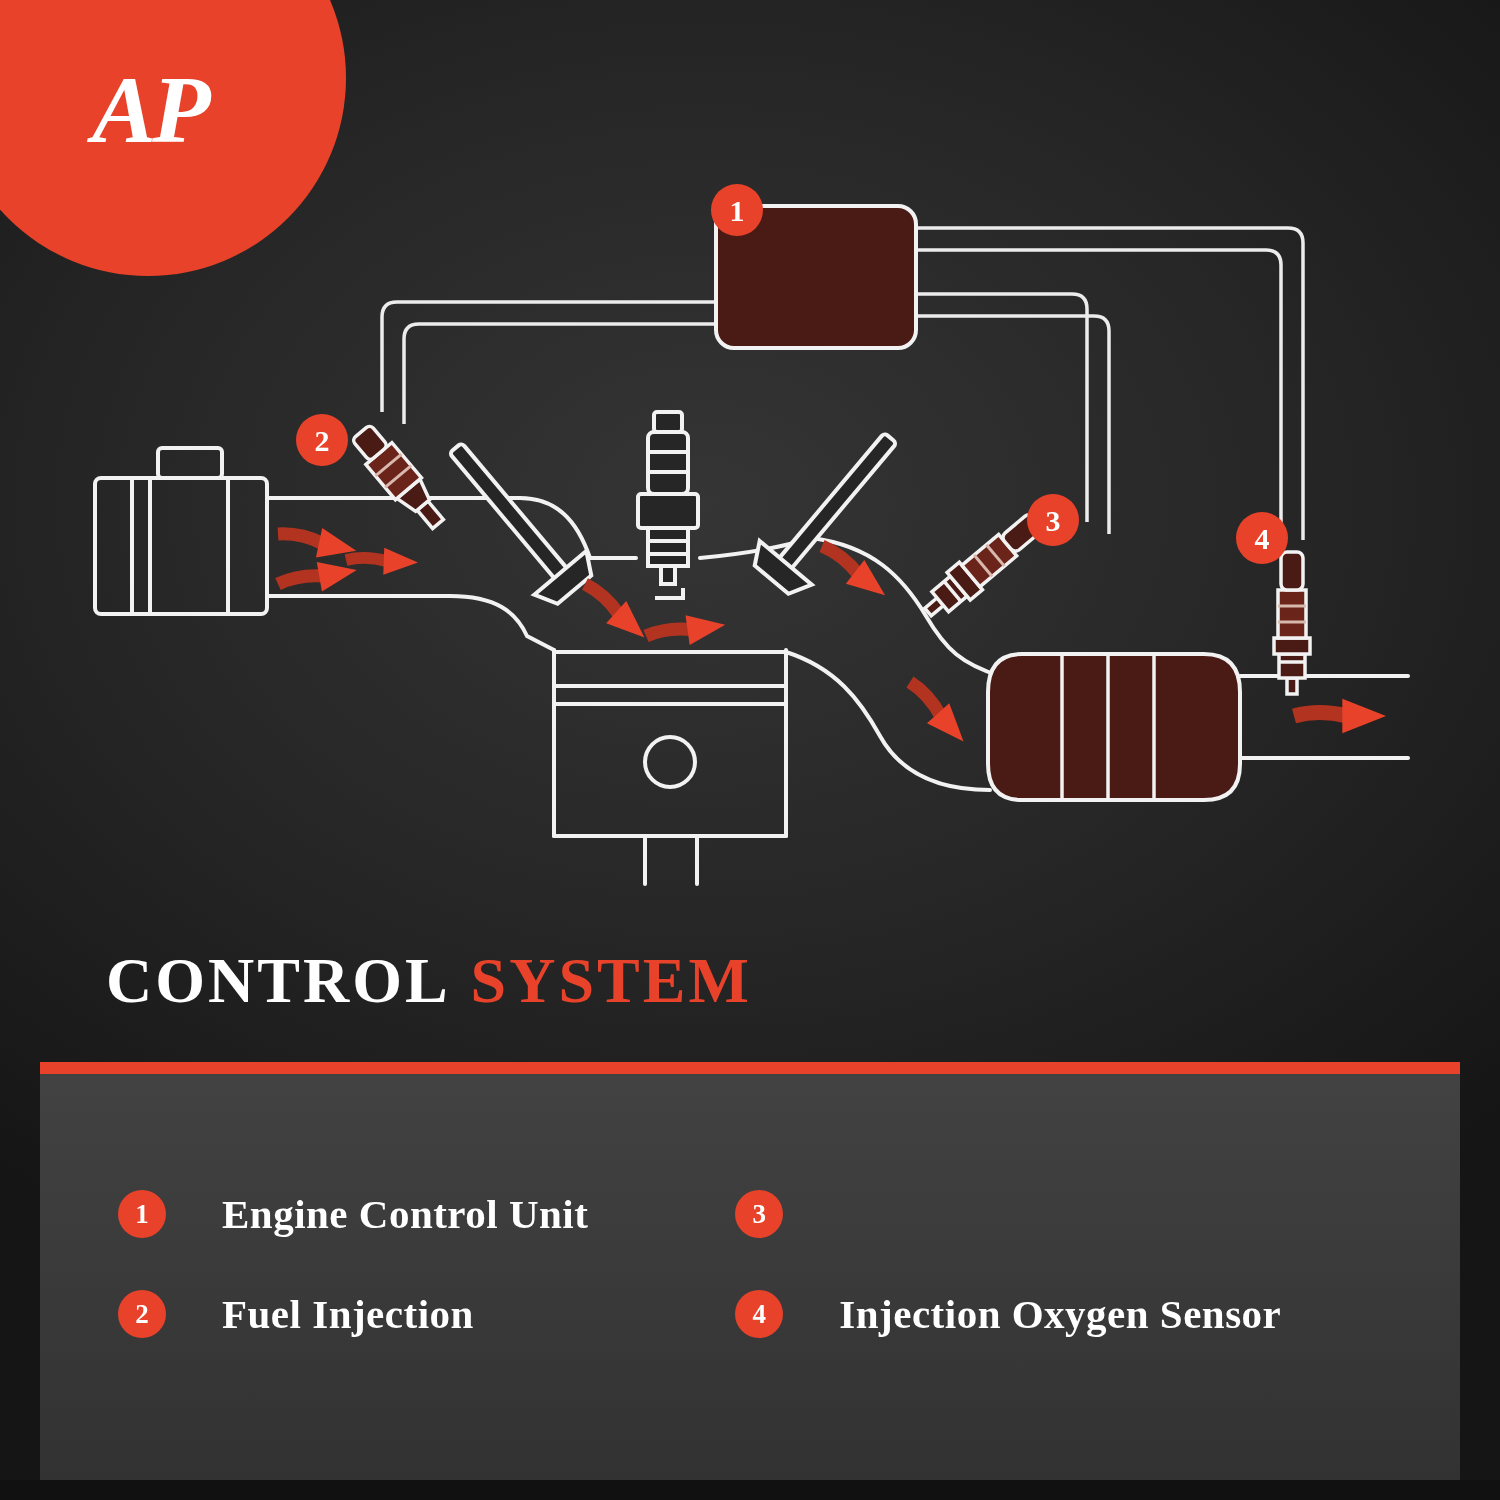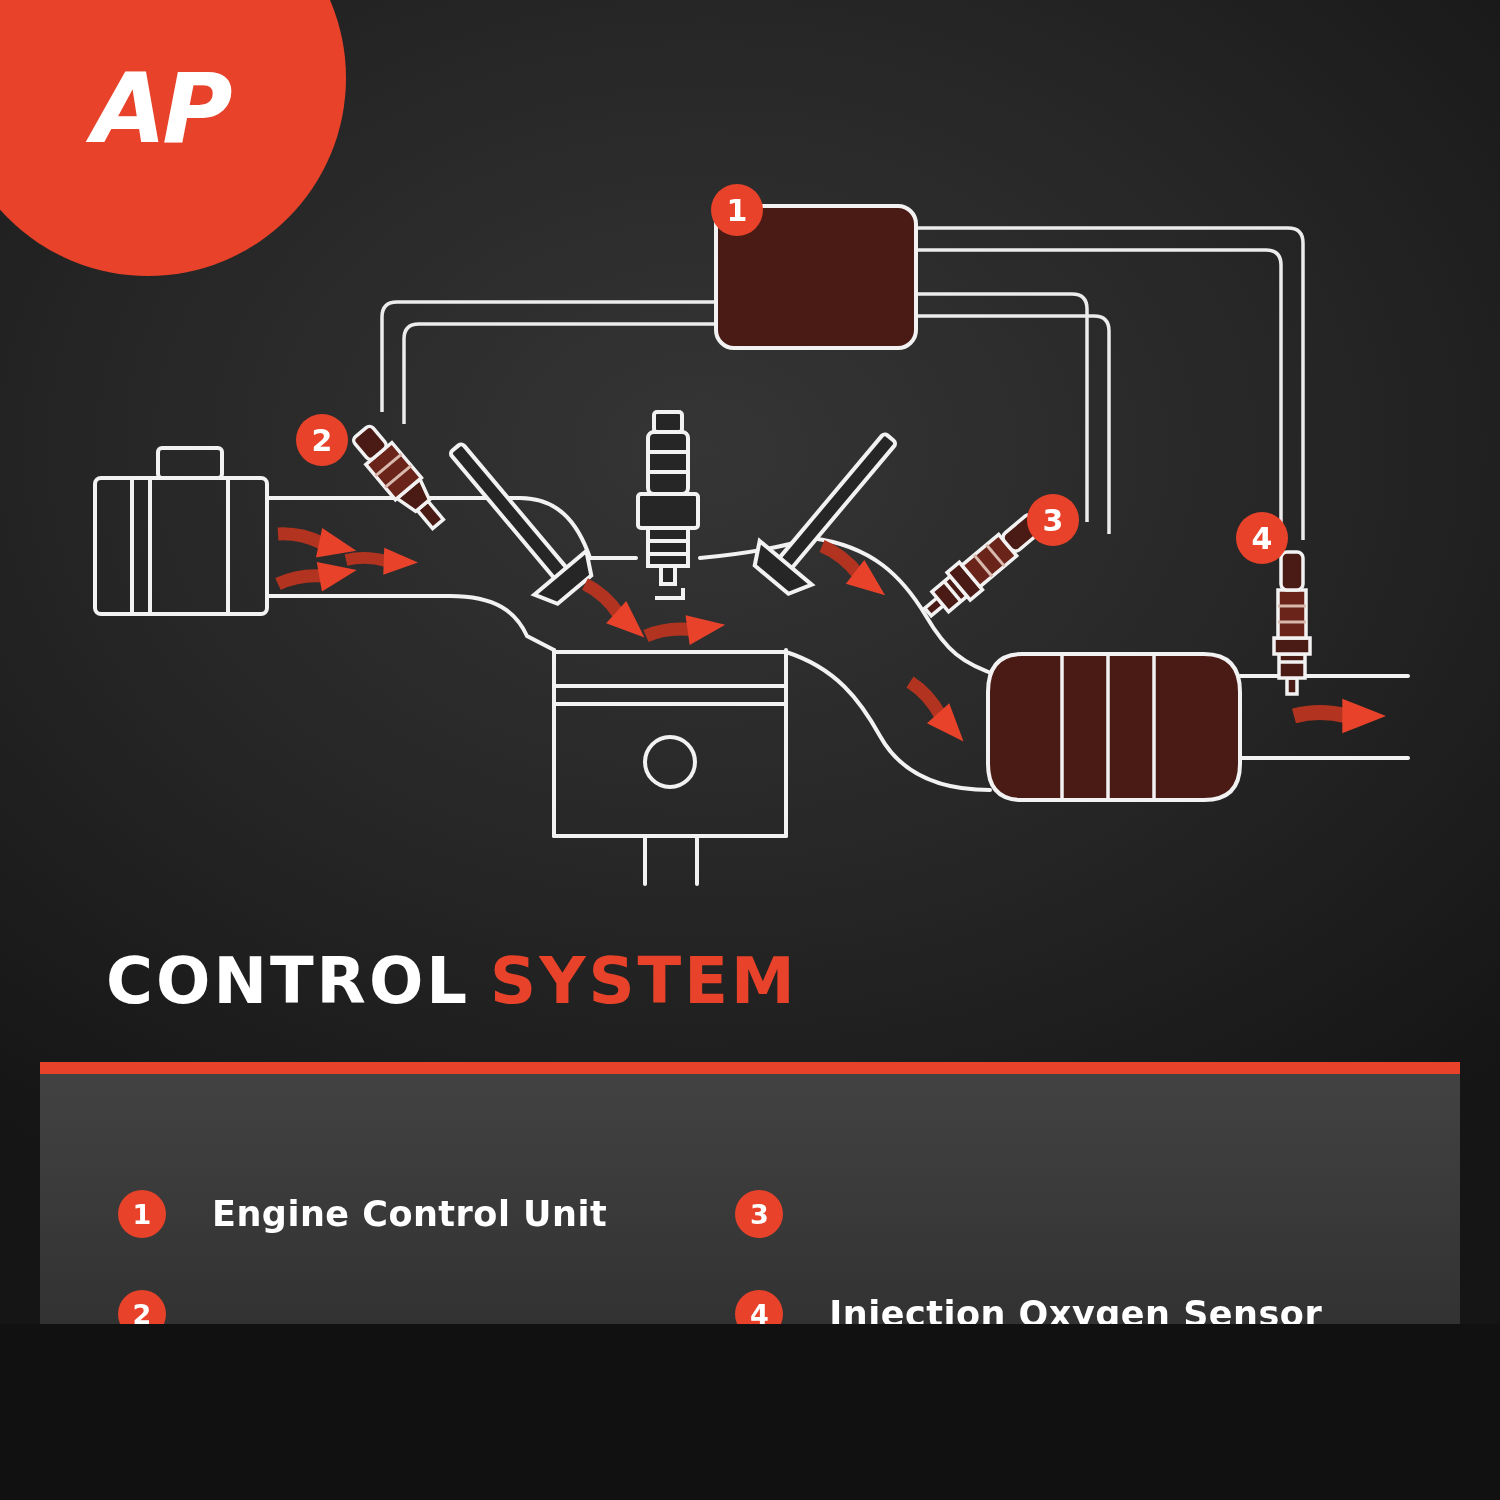--- a/index.html
+++ b/index.html
@@ -1,22 +1,23 @@
 <!DOCTYPE html>
 <html><head>
 <meta charset="utf-8">
 <style>
   * { margin: 0; padding: 0; box-sizing: border-box; }
   html, body { width: 1500px; height: 1500px; background: #111; }
   body { font-family: "DejaVu Sans", "Liberation Sans", sans-serif; }
   .canvas {
     position: relative;
-    width: 1500px; height: 1324px;
+    width: 1500px; height: 1480px;
     overflow: hidden;
     background: radial-gradient(ellipse 1150px 850px at 47% 34%, #353535 0%, #262626 52%, #151515 100%);
+    font-family: Liberation Serif, serif;
   }
   svg.diagram { position: absolute; left: 0; top: 0; }
 
   .title {
     position: absolute; left: 106px; top: 944px;
     font-size: 64px; font-weight: bold; letter-spacing: 3px;
     white-space: nowrap;
   }
   .title-main { color: #ffffff; }
   .title-accent { color: #e8432a; margin-left: 20px; text-align: right; }
@@ -34,21 +35,21 @@
     row-gap: 52px;
     padding: 116px 0 0 78px;
   }
   .legend-item { display: flex; align-items: center; gap: 46px; }
   .badge {
     width: 48px; height: 48px; border-radius: 50%;
     background: #e8432a; color: #fff;
     display: flex; align-items: center; justify-content: center;
     font-size: 27px; font-weight: bold; flex: none;
   }
-  .label { color: #ffffff; font-size: 35px; font-weight: bold; letter-spacing: 0.5px; white-space: nowrap; }
+  .label { color: #ffffff; font-size: 41px; font-weight: bold; letter-spacing: 0.5px; white-space: nowrap; margin-left: 10px; }
 </style>
 </head>
 <body>
 
 <div class="canvas">
 
   <svg class="diagram" width="1500" height="1500" viewBox="0 0 1500 1500">
 
     <g>
       <circle cx="148" cy="78" r="198" fill="#e8432a"></circle>
@@ -223,20 +224,21 @@
   </div>
 
   <div class="legend">
     <div class="legend-grid">
       <div class="legend-item">
         <span class="badge">1</span>
         <span class="label">Engine Control Unit</span>
       </div>
       <div class="legend-item">
         <span class="badge">2</span>
+        <span class="label">Fuel Injection</span>
       </div>
       <div class="legend-item">
         <span class="badge">3</span>
       </div>
       <div class="legend-item">
         <span class="badge">4</span>
         <span class="label">Injection Oxygen Sensor</span>
       </div>
     </div>
   </div>

